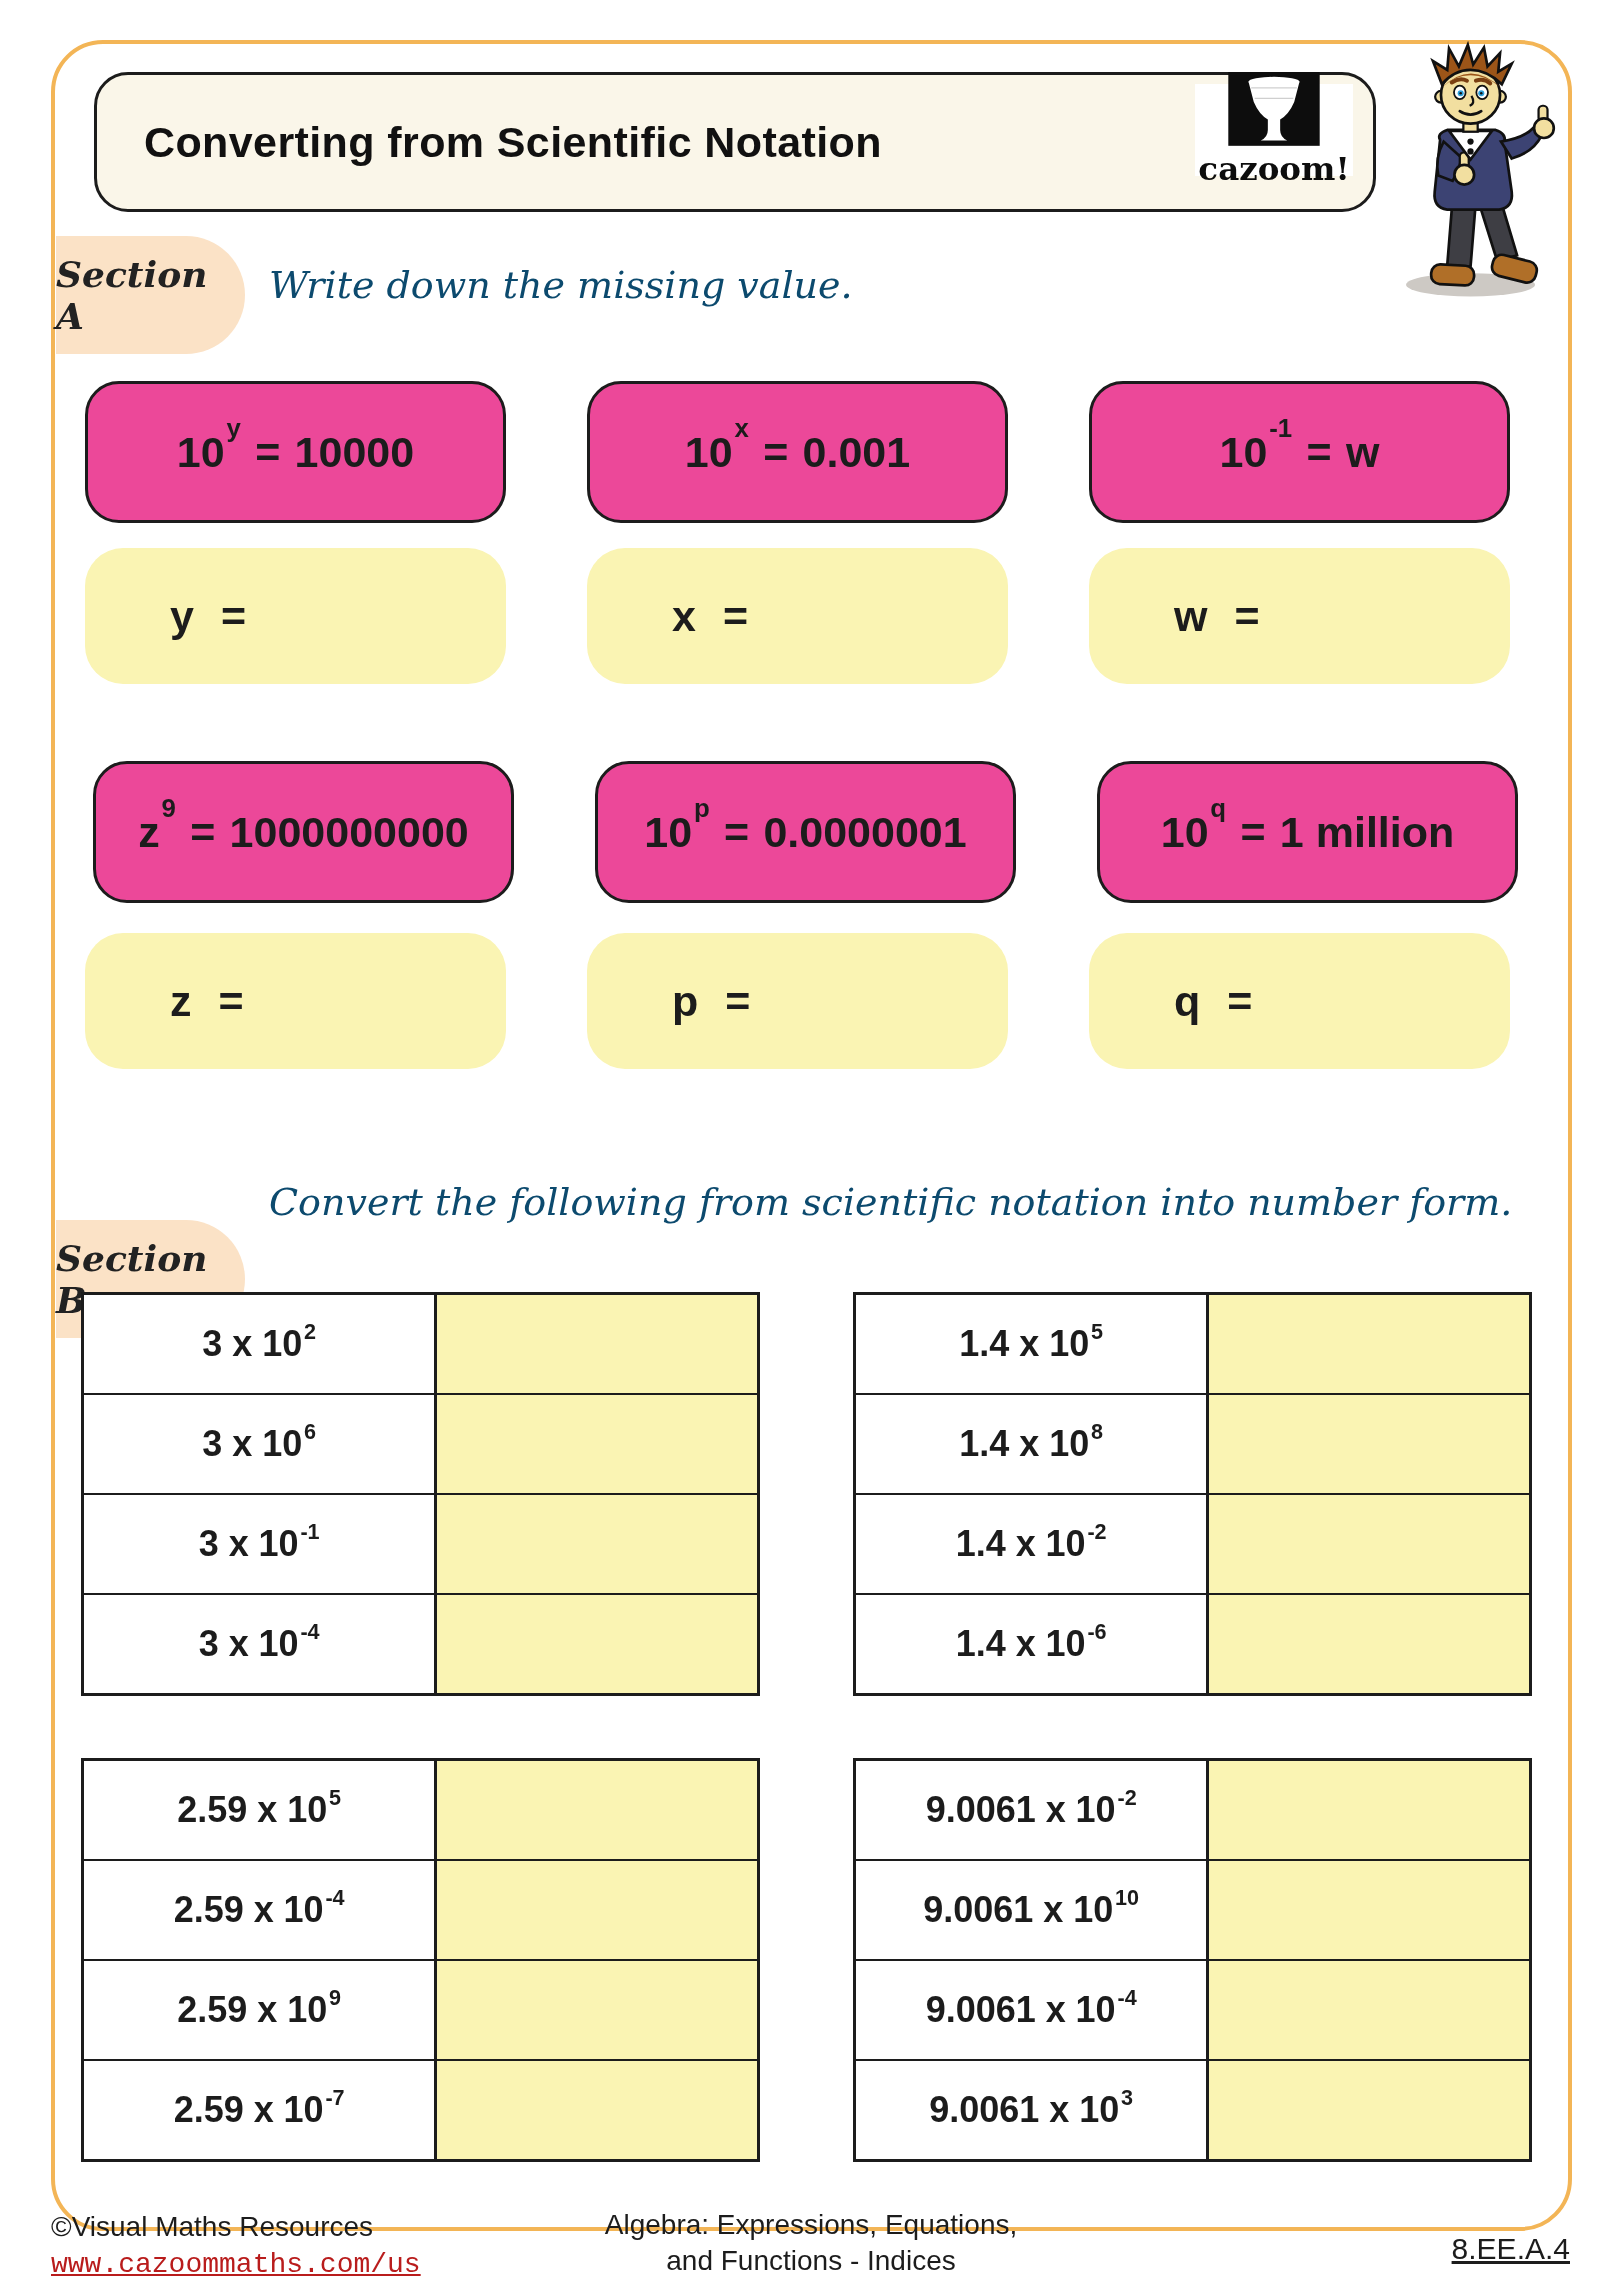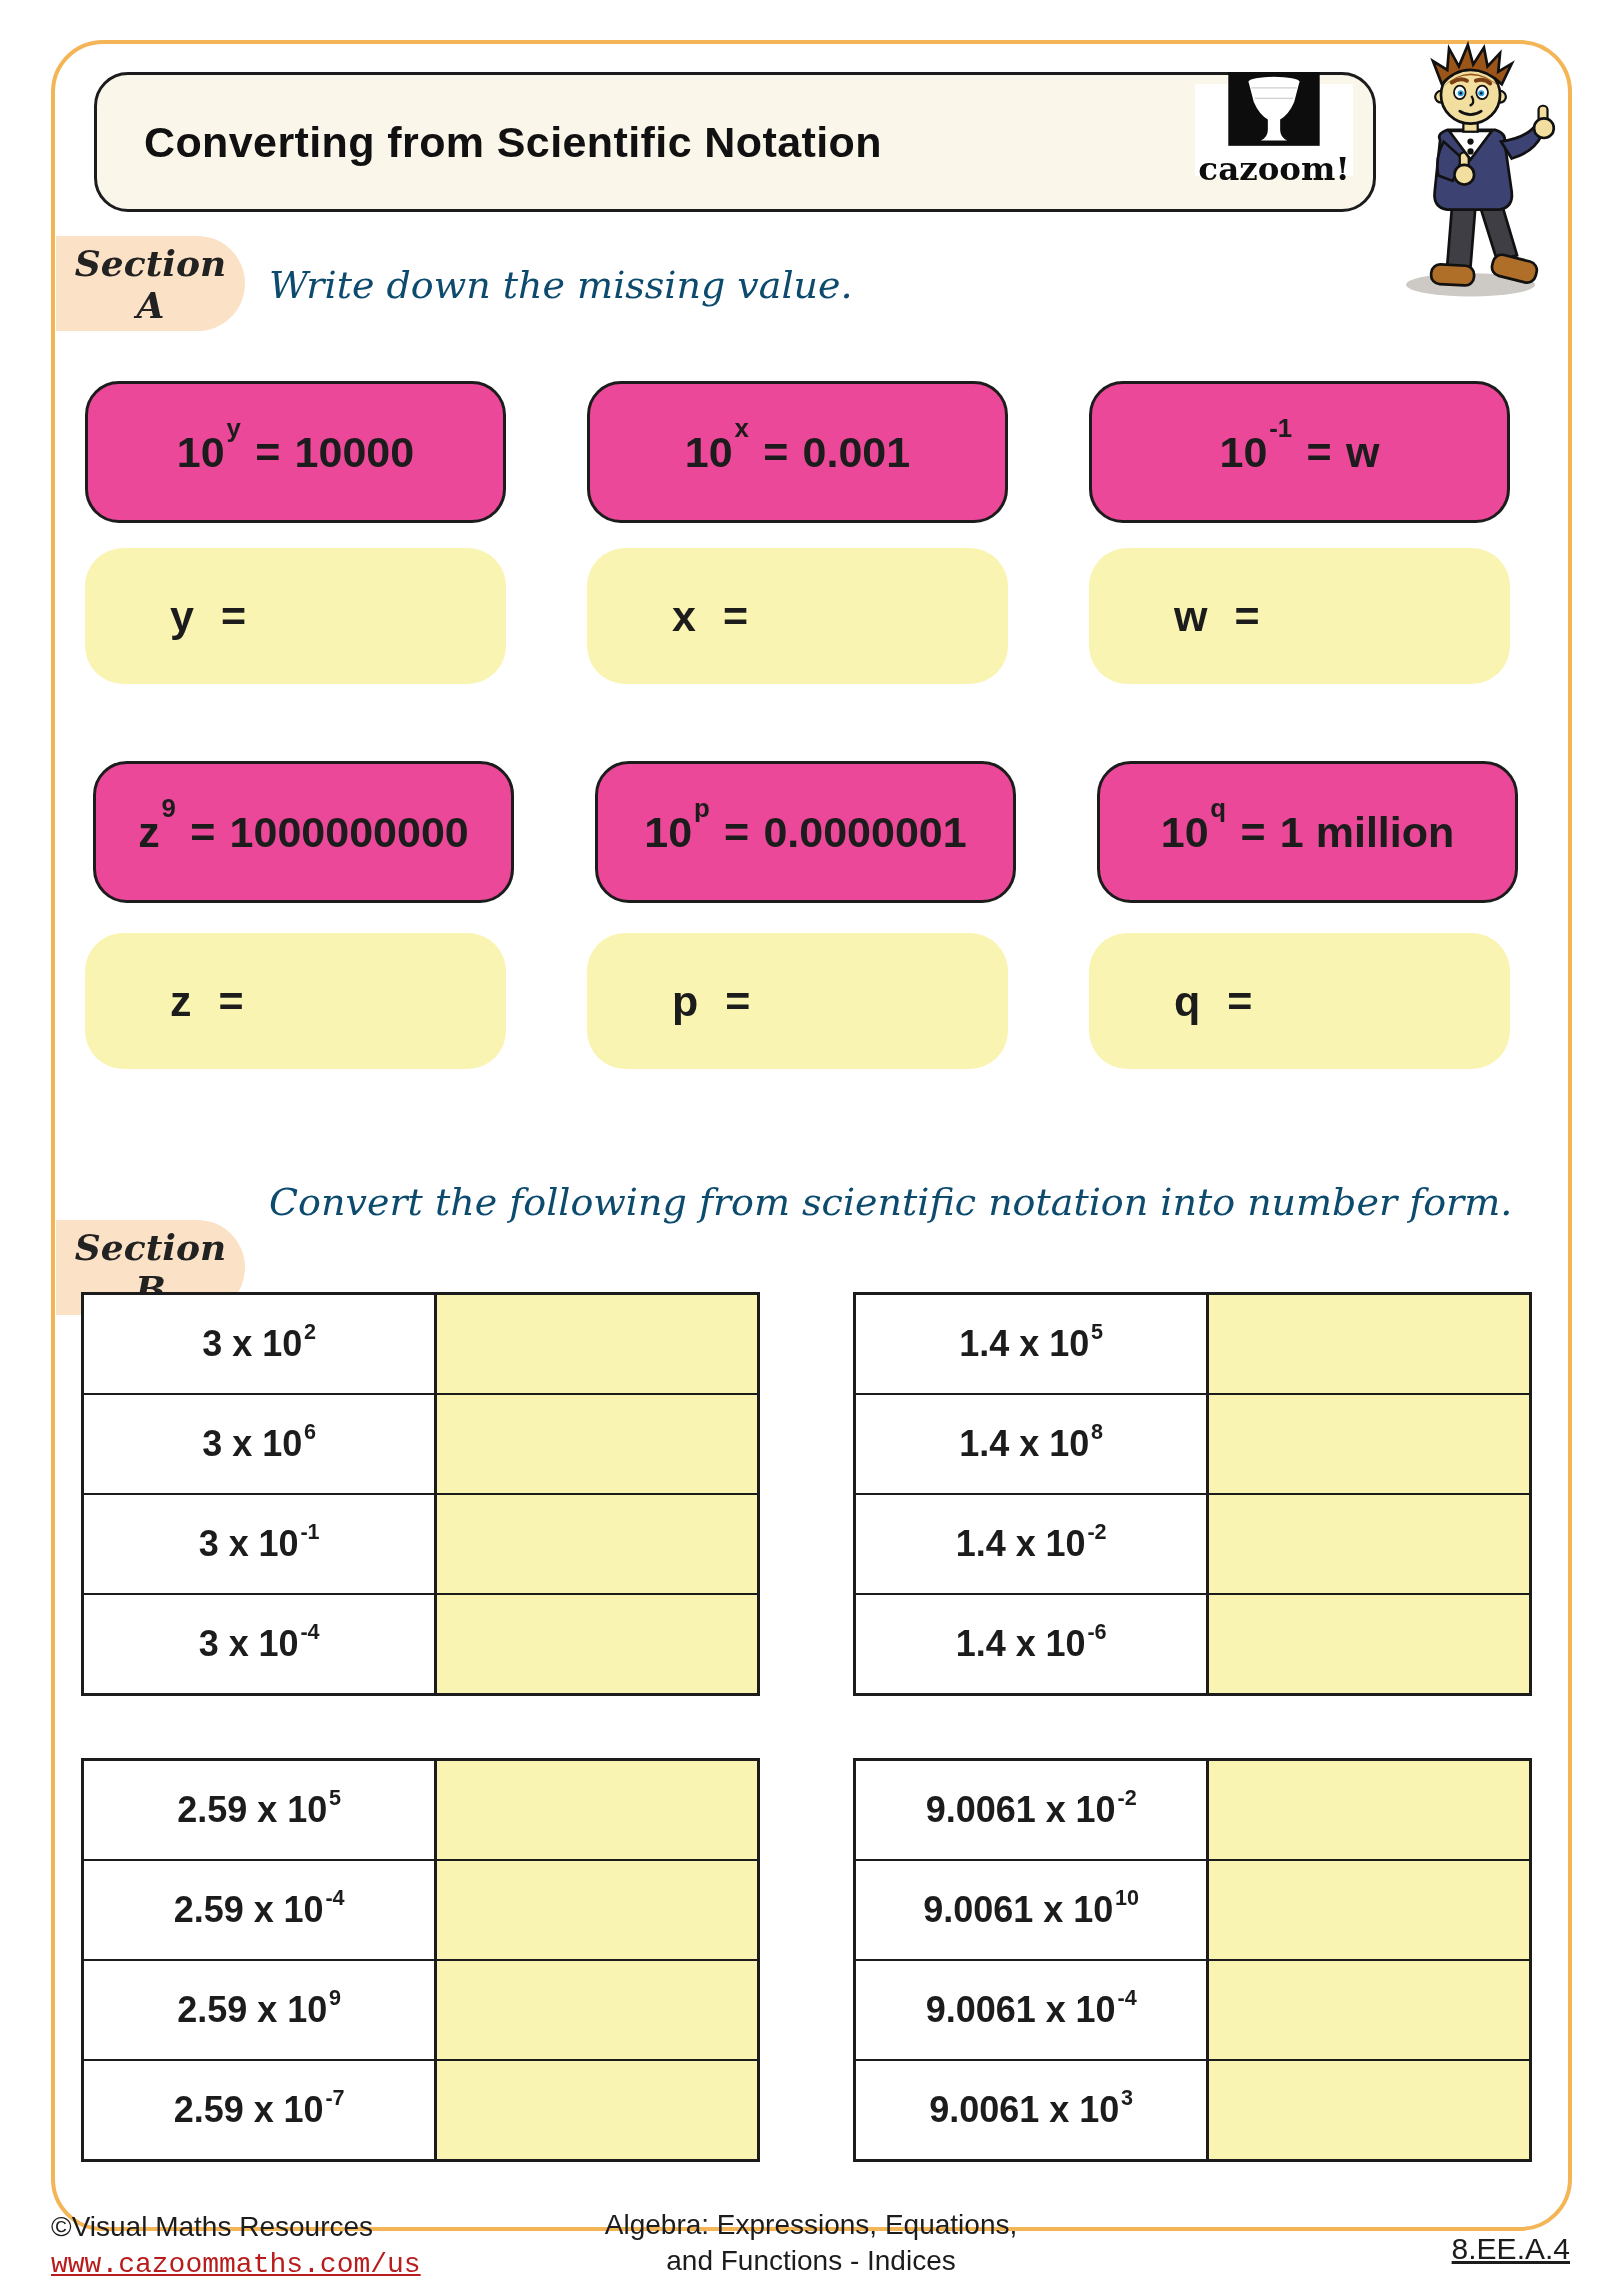--- a/index.html
+++ b/index.html
@@ -7,21 +7,21 @@
 
   .frame{position:absolute;left:51px;top:40px;width:1513px;height:2183px;border:4.5px solid #F3B556;border-radius:52px;background:#fff;z-index:0;}
 
   
   .title-box{position:absolute;left:94px;top:72px;width:1276px;height:134px;background:#FAF6E9;border:3.6px solid #1c1c1c;border-radius:34px;z-index:2;display:flex;align-items:center;}
   .title-box h1{margin:0 0 0 47px;font-size:43px;font-weight:bold;letter-spacing:0.4px;color:#111;}
   .logo{position:absolute;right:19.7px;top:9px;width:158px;height:92px;background:#fff;display:flex;align-items:center;justify-content:center;}
   .mascot{position:absolute;left:1381px;top:41px;width:188px;height:262px;z-index:3;}
 
   
-  .pill{position:absolute;left:56px;width:189px;height:95px;background:#FBE2C6;border-radius:0 72px 72px 0;display:flex;align-items:center;justify-content:center;z-index:1;text-align:center;}
+  .pill{position:absolute;left:56px;width:189px;height:118px;background:#FBE2C6;border-radius:0 72px 72px 0;display:flex;align-items:center;justify-content:center;z-index:1;}
   .pill span{font-family:"DejaVu Serif",serif;font-style:italic;font-weight:bold;font-size:36px;color:#222;}
   .instruction{position:absolute;left:269px;font-family:"DejaVu Serif",serif;font-style:italic;font-size:38px;color:#0c4a6e;z-index:1;}
 
   
   .row{position:absolute;left:85px;display:flex;gap:81px;z-index:1;}
   .qbox{width:421px;height:142px;background:#ec4899;border:3.6px solid #1c1c1c;border-radius:34px;display:flex;align-items:center;justify-content:center;font-size:43px;font-weight:bold;box-sizing:border-box;}
   .abox{width:421px;height:136px;background:#FAF4B3;border-radius:38px;display:flex;align-items:center;font-size:43px;font-weight:bold;padding-left:85px;box-sizing:border-box;}
   .eqsign{margin:0 14.3px;}
   .aeq{margin-left:27px;}
   sup{font-size:0.6em;line-height:0;position:relative;top:-0.55em;display:inline-block;margin-left:1.8px;}

